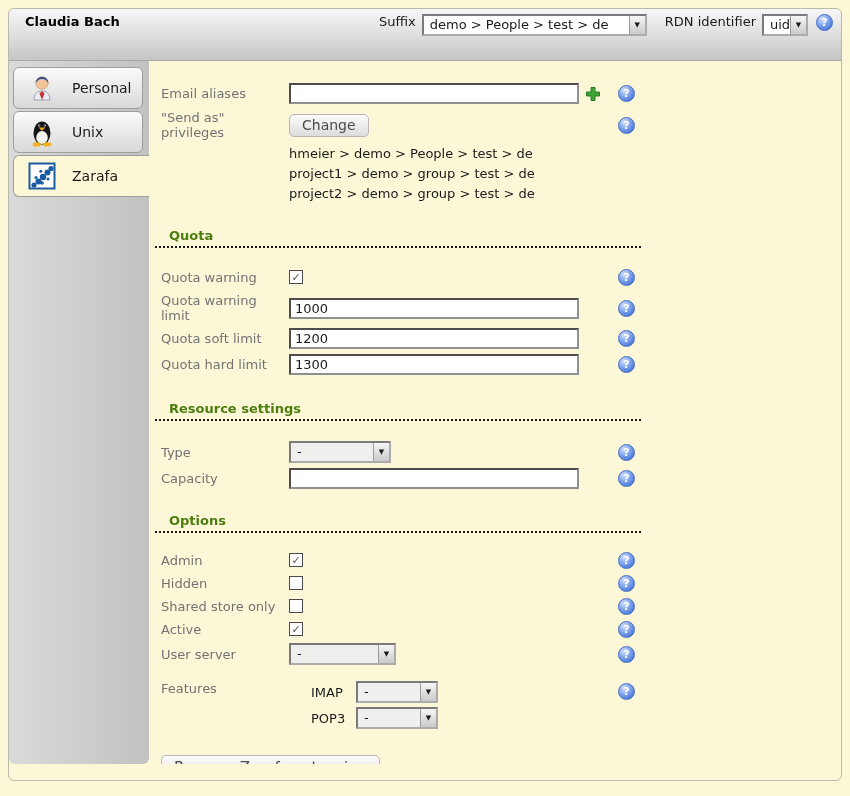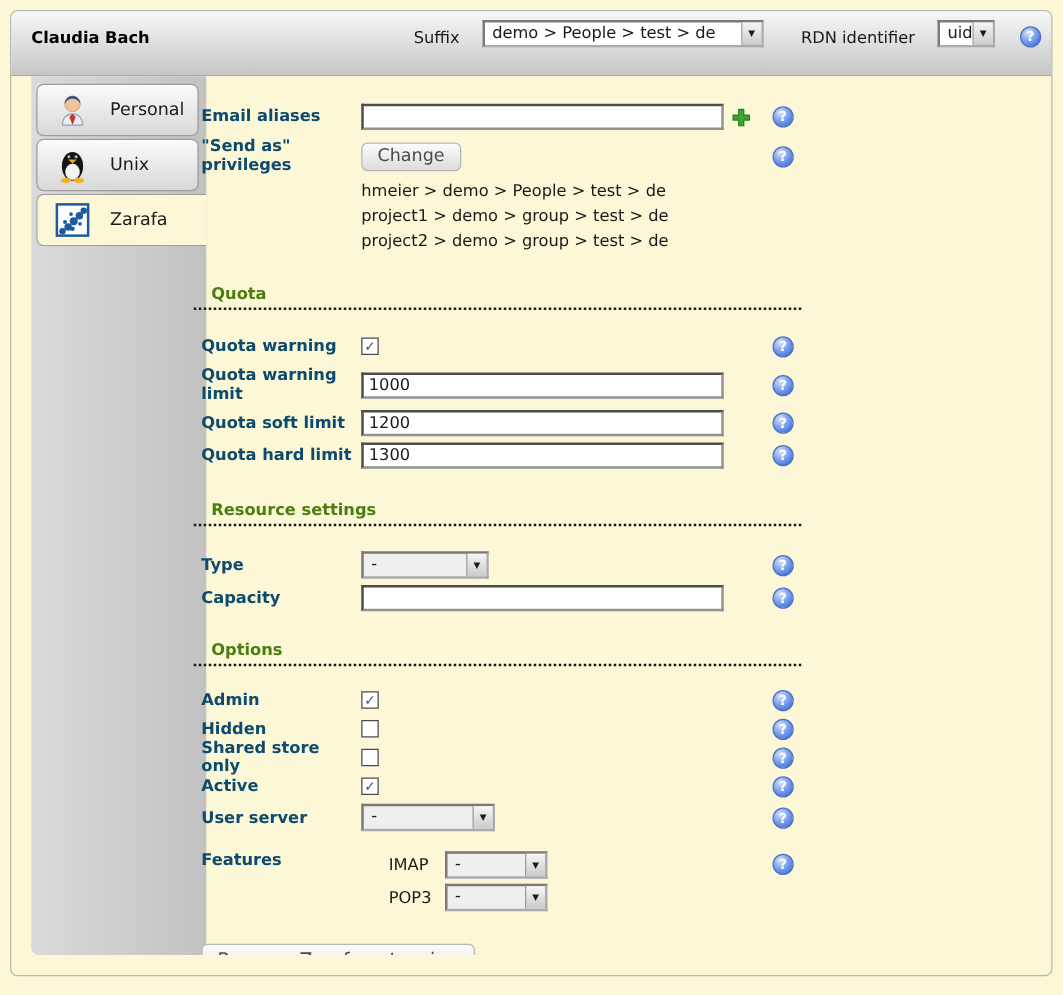--- a/index.html
+++ b/index.html
@@ -13,21 +13,21 @@
   .app {
     position:absolute; left:8px; top:8px; width:834px; height:773px;
     border:1px solid #b9b9ab; border-radius:6px; background:#fcf8d7;
   }
   
   .titlebar {
     height:52px; background:linear-gradient(#f7f7f7,#c6c6c6);
     border-bottom:1px solid #a8a8a8; border-radius:6px 6px 0 0;
     padding:5px 8px 0 8px;
   }
-  .hrow1 { display:flex; align-items:flex-end; height:24px;gap:12px; }
+  .hrow1 { display:flex; align-items:flex-start; height:24px; }
   .uname { font-weight:bold; font-size:13px; margin-left:8px; color:#000; }
   .hspacer { flex:1; }
   .hlabel { font-size:13px; color:#1a1a1a; margin-right:6px; white-space:nowrap; }
   .rdnlabel { margin-left:18px; }
   .hrow2 { display:flex; align-items:center; height:22px; font-size:13px; color:#1a1a1a; }
   .email { color:#2323cc; margin-left:24px; text-decoration:none; cursor:pointer; }
   .tel { margin-left:38px; }
   .mob { margin-left:46px; }
   
   .sel {
@@ -52,21 +52,21 @@
     width:17px; height:17px; border-radius:50%;
     background:radial-gradient(circle at 35% 28%, #d8e4fb 0%, #85a8ef 40%, #3465d2 95%);
     border:1px solid #4a6fc4; color:#fff; font-size:11px; font-weight:bold;
     display:inline-flex; align-items:center; justify-content:center;
     cursor:pointer; flex-shrink:0;
   }
   .rowhelp { margin-left:auto; margin-right:12px; }
   .addicon { margin-left:6px; cursor:pointer; display:inline-flex; }
   
   .sidebar {
-    position:absolute; left:16px; top:52px; width:140px; height:703px;
+    position:absolute; left:0; top:52px; width:140px; height:703px;
     background:linear-gradient(to right,#dadada,#c2c2c2);
     border-radius:0 0 6px 6px; padding-top:6px;
   }
   .tab {
     margin:0 0 2px 4px; width:130px; height:42px;
     background:linear-gradient(#fbfbfb,#d8d8d8);
     border:1px solid #9d9d9d; border-radius:6px;
     display:flex; align-items:center; cursor:pointer;
   }
   .tab.active {
@@ -74,21 +74,21 @@
     background:#fcf8d7;
   }
   .tab svg { margin-left:12px; flex-shrink:0; }
   .tab .tlabel { margin-left:14px; font-size:14px; color:#1a1a1a; }
   
   .content {
     position:absolute; left:140px; top:52px; width:694px; height:703px;
     padding:22px 0 0 12px; font-size:13px; overflow:hidden;
   }
   .row { display:flex; align-items:center; width:486px; }
-  .rlabel { width:128px; flex-shrink:0; color:#0c4a6e;font-weight:bold; }
+  .rlabel { width:128px; flex-shrink:0; color:#737373; }
   .ti {
     width:290px; height:21px; border:2px solid;
     border-color:#4d4d4d #909090 #909090 #4d4d4d;
     background:#fff; font:13px "DejaVu Sans","Liberation Sans",sans-serif;
     padding:1px 4px; color:#1a1a1a;
   }
   .row-email { margin-bottom:6px; }
   .row-sendas { margin-bottom:4px; }
   .entries { margin-left:128px; line-height:20px; color:#1a1a1a; }
   .section {

